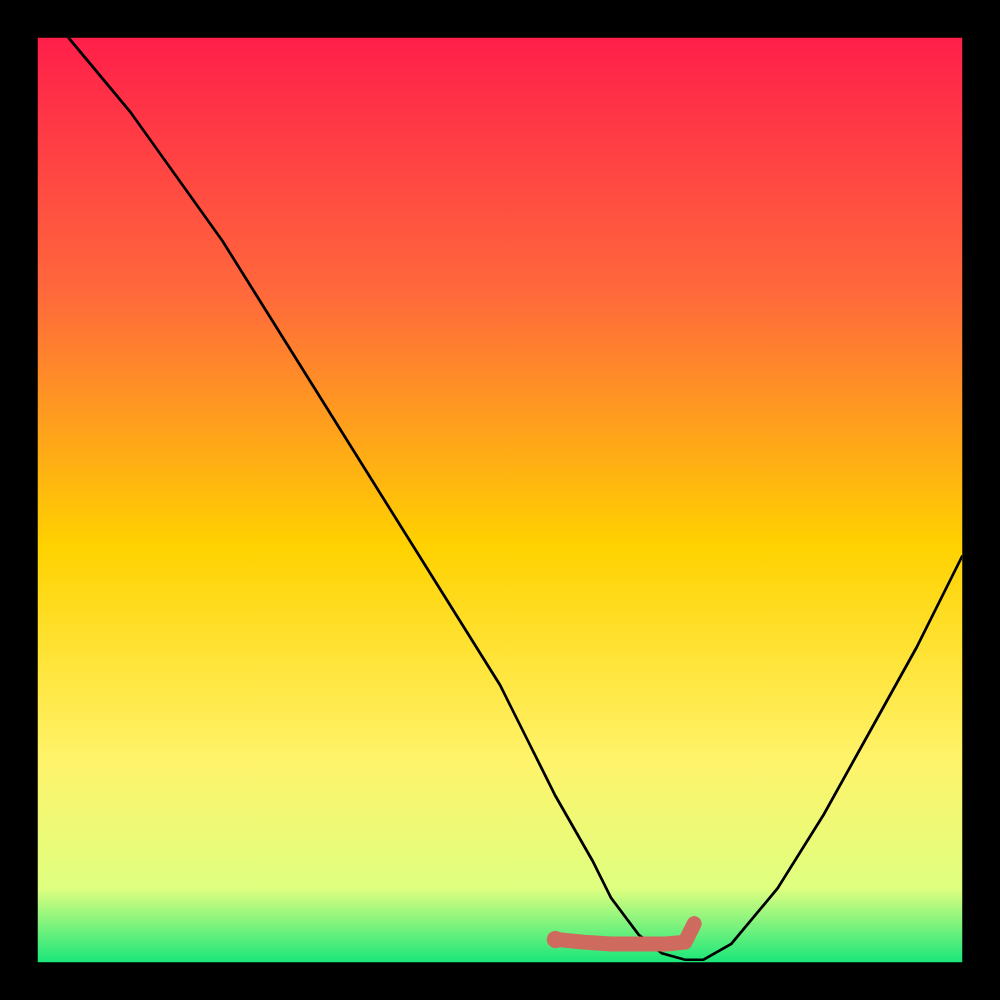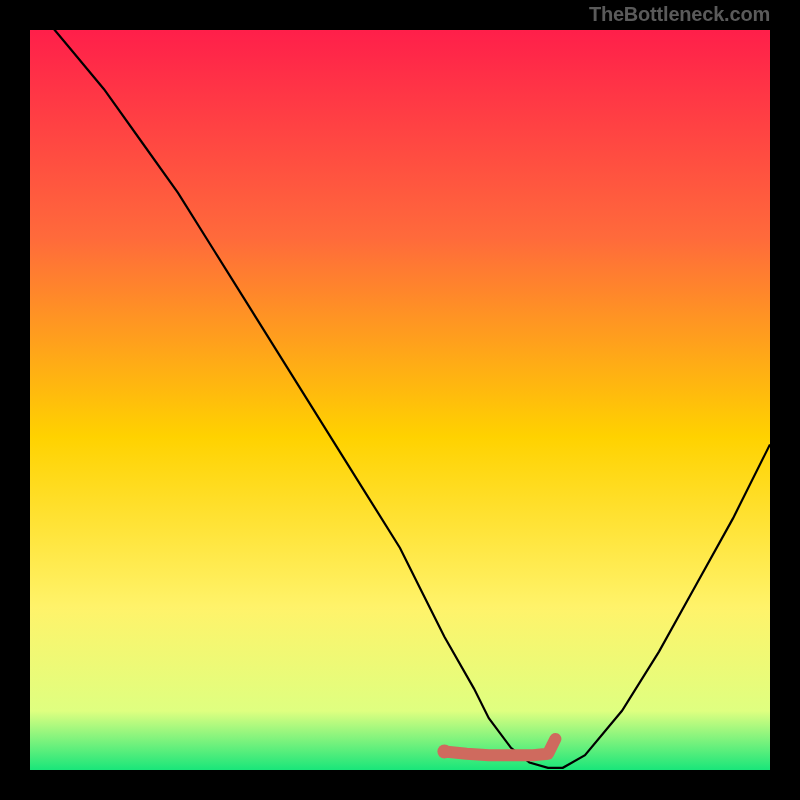--- a/index.html
+++ b/index.html
@@ -33,21 +33,20 @@
     color: #5a5a5a;
     letter-spacing: -0.2px;
   }
   svg { display: block; }
 </style>
 </head>
 <body>
 
 <div class="canvas">
 
-  <div class="attribution">TheBottleneck.com</div>
 
   <div class="plot-area">
     <svg width="740" height="740" viewBox="0 0 740 740">
       <defs>
         <linearGradient id="bg-grad" x1="0" y1="0" x2="0" y2="1">
           <stop id="g0" offset="0%" stop-color="#ff1f4a"></stop>
           <stop id="g1" offset="28%" stop-color="#ff6a3b"></stop>
           <stop id="g2" offset="55%" stop-color="#ffd200"></stop>
           <stop id="g3" offset="78%" stop-color="#fff36a"></stop>
           <stop id="g4" offset="92%" stop-color="#dfff80"></stop>

